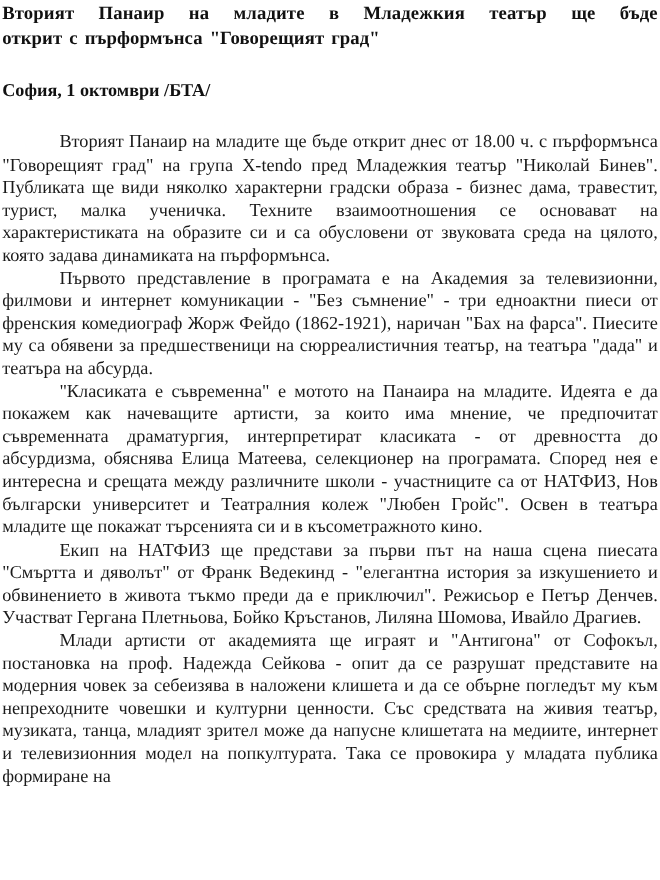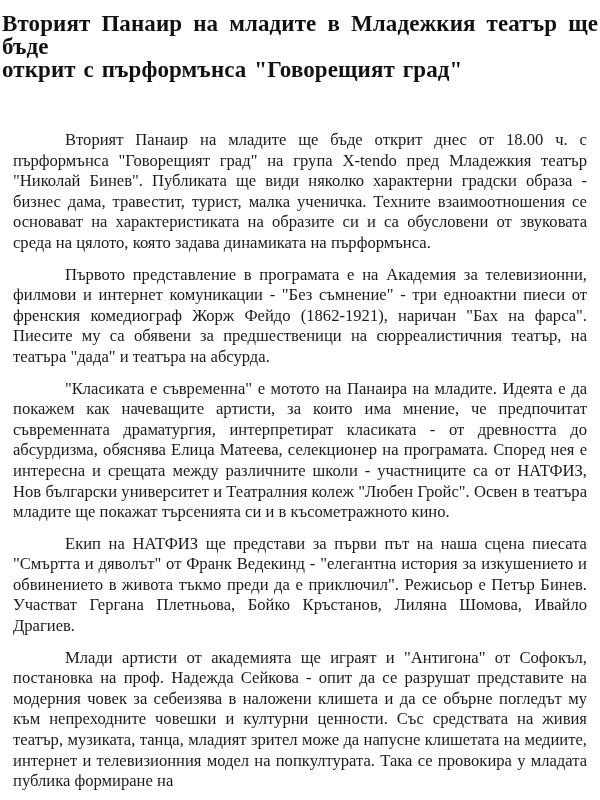--- a/index.html
+++ b/index.html
@@ -16,23 +16,23 @@
     font-family: "Liberation Serif", "DejaVu Serif", serif;
   }
   .page {
     position: absolute;
     left: 2px;
     top: 0;
     width: 596px;
   }
   .title {
     margin: 0;
-    padding-top: 12px;
+    padding-top: 0px;
     font-weight: bold;
-    font-size: 23px;
+    font-size: 17px;
     line-height: 23px;
     text-align: justify;
     letter-spacing: 0.1px;
     color: #111;
     word-spacing: 2px;
   }
   .title .line {
     display: block;
     text-align: justify;
     text-align-last: justify;
@@ -50,38 +50,39 @@
     line-height: 20px;
     color: #111;
   }
   .body {
     position: absolute;
     top: 119px;
     left: 0;
     width: 596px;
   }
   .para {
-    margin: 11px;
+    margin: 0;
     font-size: 16.6px;
     line-height: 20.6px;
     text-align: justify;
     text-indent: 52px;
     color: #1a1a1a;
   }
 </style>
 </head>
 <body>
 
 <div class="page">
   <h1 class="title">
     <span class="line">Вторият Панаир на младите в Младежкия театър ще бъде</span>
     <span class="line last">открит с пърформънса "Говорещият град"</span>
   </h1>
 
+  <p class="dateline">София, 1 октомври /БТА/</p>
 
   <div class="body">
     <p class="para">Вторият Панаир на младите  ще бъде открит днес от 18.00 ч. с пърформънса "Говорещият град" на група X-tendo пред Младежкия театър "Николай Бинев". Публиката ще види няколко характерни градски образа - бизнес дама, травестит, турист, малка ученичка. Техните взаимоотношения се основават на характеристиката на образите си и са обусловени от звуковата среда на цялото, която задава динамиката на пърформънса.</p>
     <p class="para">Първото представление в програмата е на Академия за телевизионни, филмови и интернет комуникации - "Без съмнение" - три едноактни пиеси от френския комедиограф Жорж Фейдо (1862-1921), наричан "Бах на фарса". Пиесите му са обявени за предшественици на сюрреалистичния театър, на театъра "дада" и театъра на абсурда.</p>
     <p class="para">"Класиката е съвременна" е мотото на Панаира на младите. Идеята е да покажем как начеващите артисти, за които има мнение, че предпочитат съвременната драматургия, интерпретират класиката - от древността до абсурдизма, обяснява Елица Матеева, селекционер на програмата. Според нея е интересна и срещата между различните школи - участниците са от НАТФИЗ, Нов български университет и Театралния колеж "Любен Гройс". Освен в театъра младите ще покажат търсенията си и в късометражното кино.</p>
-    <p class="para">Екип на НАТФИЗ ще представи за първи път на наша сцена пиесата "Смъртта и дяволът" от Франк Ведекинд - "елегантна история за изкушението и обвинението в живота тъкмо преди да е приключил". Режисьор е Петър Бинев. Участват Гергана Плетньова, Бойко Кръстанов, Лиляна Шомова, Ивайло Драгиев.</p>
+    <p class="para">Екип на НАТФИЗ ще представи за първи път на наша сцена пиесата "Смъртта и дяволът" от Франк Ведекинд - "елегантна история за изкушението и обвинението в живота тъкмо преди да е приключил". Режисьор е Петър Денчев. Участват Гергана Плетньова, Бойко Кръстанов, Лиляна Шомова, Ивайло Драгиев.</p>
     <p class="para">Млади артисти от академията ще играят и "Антигона" от Софокъл, постановка на проф. Надежда Сейкова - опит да се разрушат представите на модерния човек за себеизява в наложени клишета и да се обърне погледът му към непреходните човешки и културни ценности. Със средствата на живия театър, музиката, танца, младият зрител може да напусне клишетата на медиите, интернет и телевизионния модел на попкултурата. Така се провокира у младата публика формиране на</p>
   </div>
 </div>
 
 </body></html>

